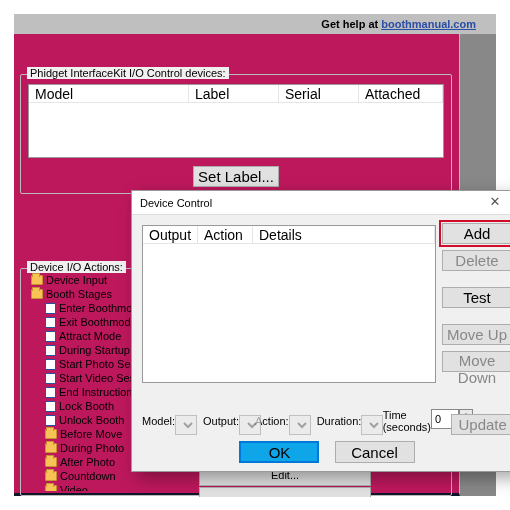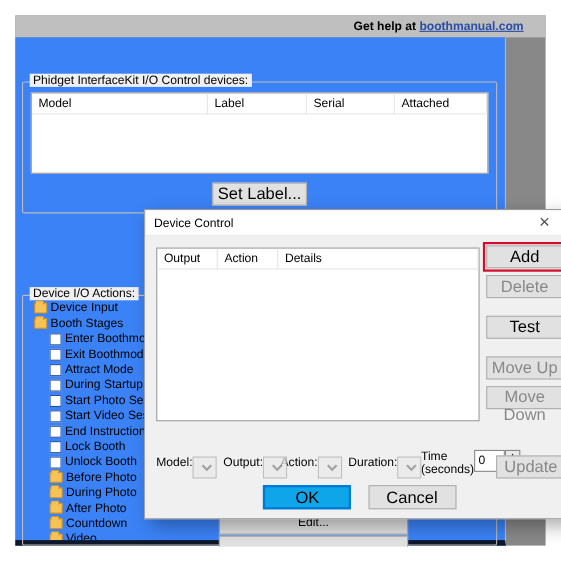--- a/index.html
+++ b/index.html
@@ -29,23 +29,23 @@
     font-weight: 600;
     padding-right: 20px;
     text-align: right;
     font-size: 11px;
   }
   .help-bar a { color: #2a4ea7; text-decoration: underline; cursor: pointer; }
   .main-pane {
     position: absolute;
     left: 0; top: 20px;
     width: 446px; height: 462px;
-    background: #3b82f6;
+    background: #be185d;
     border-right: 1px solid #bbb;
-    border-bottom: 5px solid #0f172a;
+    border-bottom: 3px solid #0f172a;
   }
   .groupbox {
     position: absolute;
     border: 1px solid #bbb;
     border-radius: 2px;
   }
   .gb-label {
     position: absolute;
     top: -8px; left: 6px;
     background: #f0f0f0;
@@ -59,22 +59,22 @@
   .list-frame {
     position: absolute;
     left: 7px; top: 9px;
     right: 7px;
     height: 74px;
     background: #fff;
     border: 1px solid #999;
   }
   .list-header {
     display: flex;
-    font-size: 11px;
-    height: 18px; line-height: 18px; align-items: center;
+    font-size: 14px;
+    height: 18px; line-height: 18px;
   }
   .list-header .col {
     border-right: 1px solid #e5e5e5;
     padding-left: 6px;
     border-bottom: 1px solid #e5e5e5;
   }
   .set-label-btn {
     position: absolute;
     bottom: 6px; left: 50%;
     transform: translateX(-50%);
@@ -327,21 +327,21 @@
           <div class="tree-row depth2">
             <span class="check-icon"></span>
             <span>Lock Booth</span>
           </div>
           <div class="tree-row depth2">
             <span class="check-icon"></span>
             <span>Unlock Booth</span>
           </div>
           <div class="tree-row depth2">
             <span class="folder-icon"></span>
-            <span>Before Photo</span>
+            <span>Before Move</span>
           </div>
           <div class="tree-row depth2">
             <span class="folder-icon"></span>
             <span>During Photo</span>
           </div>
           <div class="tree-row depth2">
             <span class="folder-icon"></span>
             <span>After Photo</span>
           </div>
           <div class="tree-row depth2">

